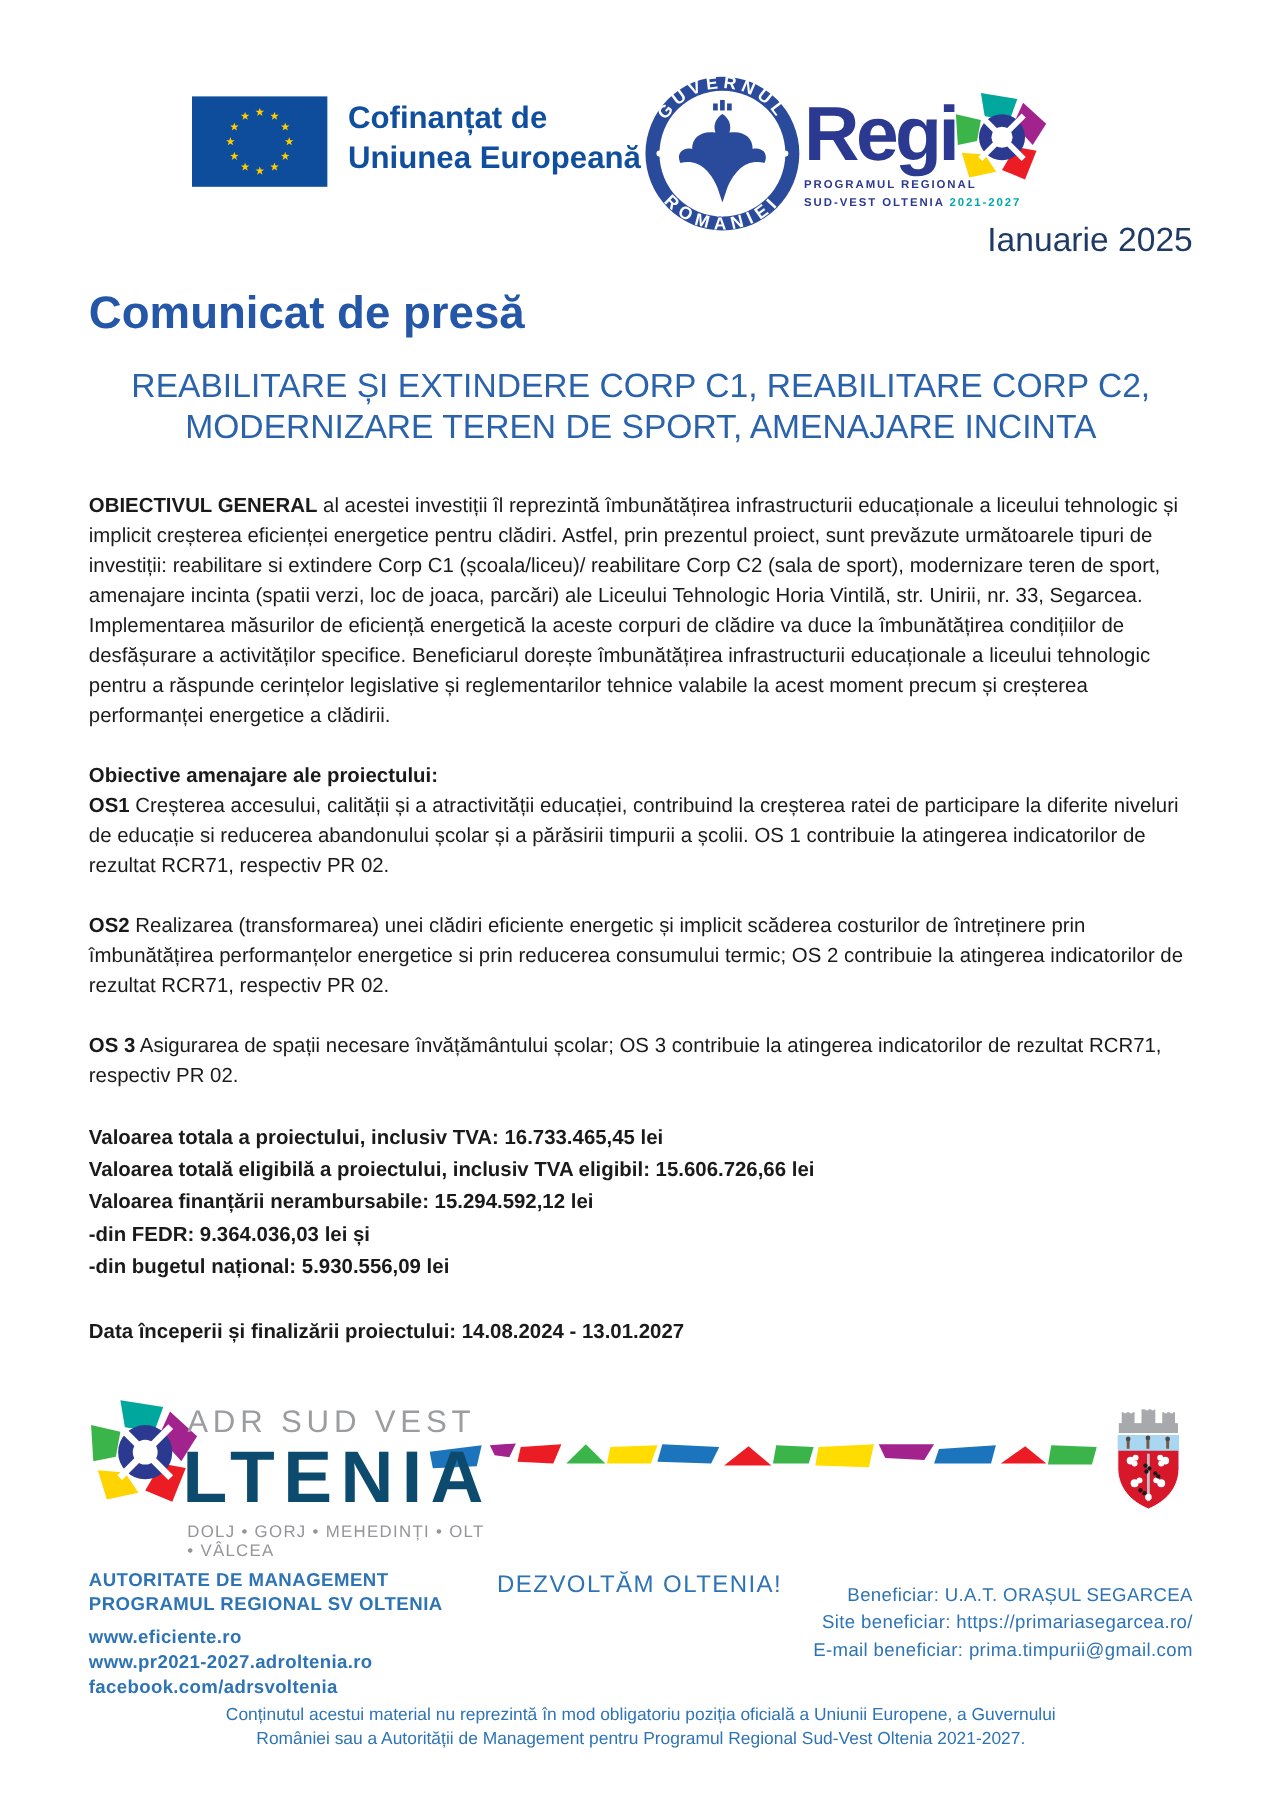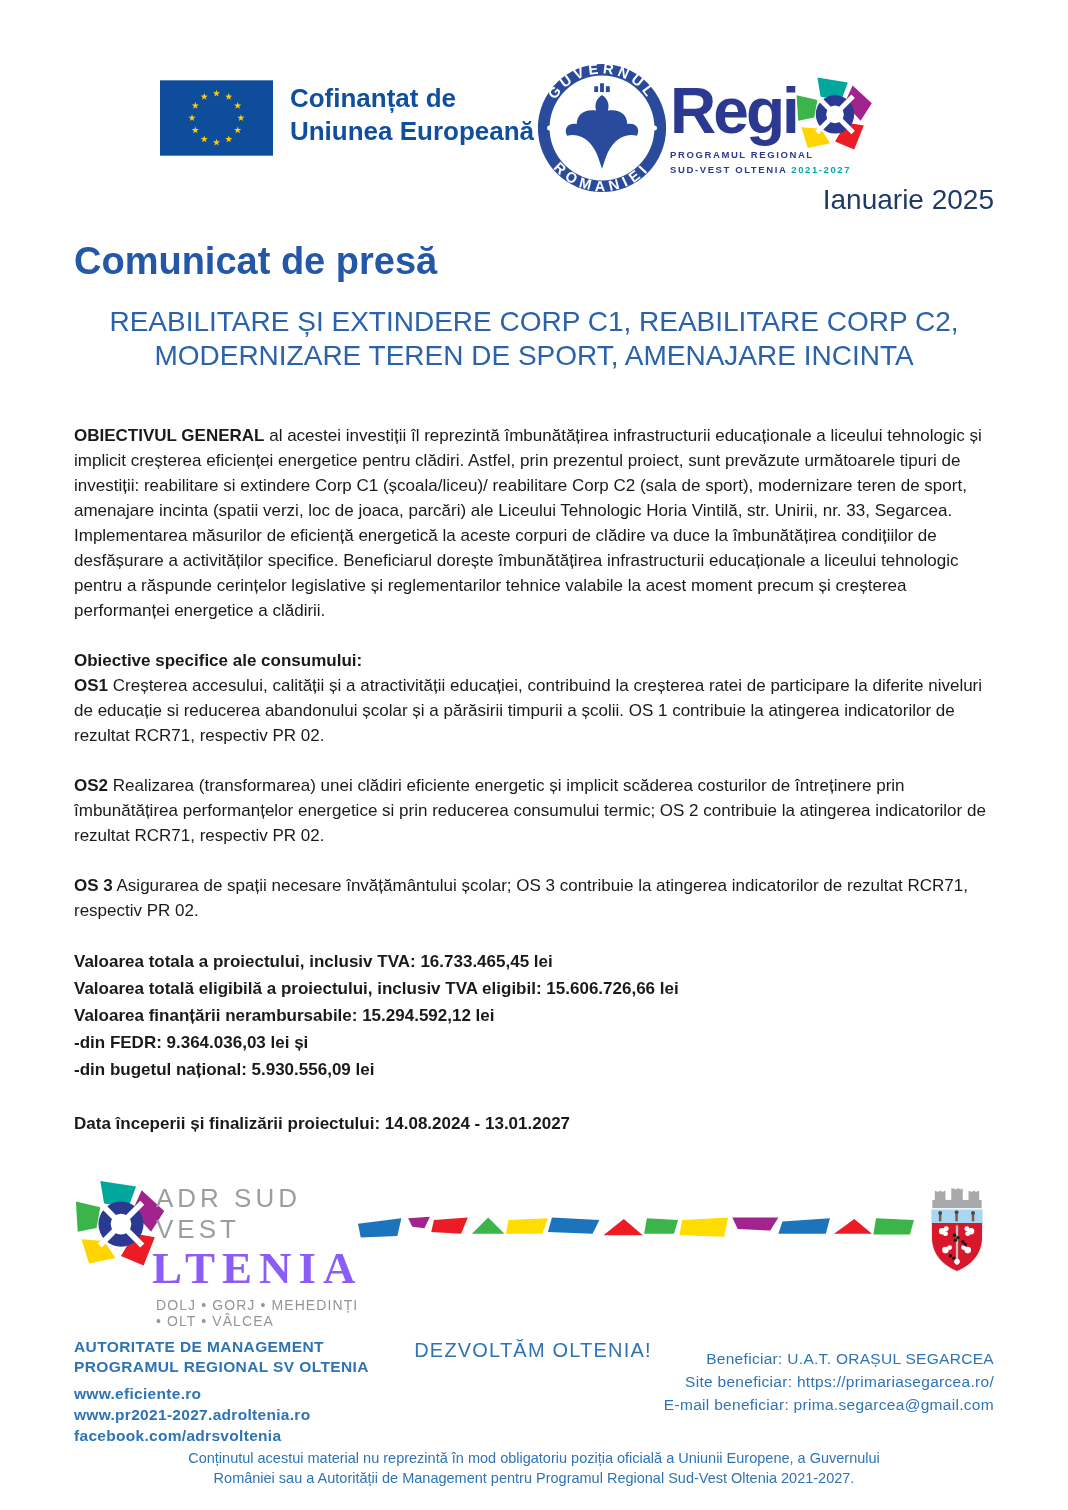--- a/index.html
+++ b/index.html
@@ -19,34 +19,34 @@
   .regio-row { display: flex; align-items: flex-start; }
   .regio-word { font-size: 64px; font-weight: 800; color: #2B3990; letter-spacing: -3px; line-height: 0.92; }
   .regio-pin { width: 80px; height: 80px; margin-left: -2px; margin-top: -6px; }
   .regio-sub { font-size: 9.5px; font-weight: bold; color: #2B3990; letter-spacing: 1.6px; margin-top: -8px; line-height: 1.55; }
   .regio-years { color: #00A7A9; }
   
   .date { text-align: right; color: #203A66; font-size: 28px; font-weight: 500; margin-top: 34px; }
   .title { text-align: left; color: #2457A8; font-size: 38px; font-weight: bold; margin-top: 24px; }
   .subtitle { text-align: center; color: #2A62AB; font-size: 28px; font-weight: 500; line-height: 1.22; margin-top: 22px; }
   
-  .body { margin-top: 50px; font-size: 17px; line-height: 25px; color: #1A1A1A; }
+  .body { margin-top: 36px; font-size: 17px; line-height: 25px; color: #1A1A1A; }
   .body p { margin: 0; }
   .gap { margin-top: 25px !important; }
   .lead { font-weight: bold; }
   .bold-line { font-weight: bold; line-height: 27px; }
   .period { margin-top: 27px; }
   .code { margin-top: 50px; }
   
   .footer-top { display: flex; align-items: flex-start; margin-top: 42px; }
   .adr-logo { display: flex; width: 282px; flex-shrink: 0; }
   .adr-pin { width: 94px; height: 94px; flex-shrink: 0; }
   .adr-text { margin-left: -26px; padding-top: 4px; position: relative; z-index: 1; }
   .adr-top { font-size: 26px; color: #9B9DA0; letter-spacing: 4px; padding-left: 14px; }
-  .adr-main { font-size: 45px; font-weight: 800; color: #8b5cf6; letter-spacing: 7px; line-height: 1.0; margin-top: 1px; padding-left: 10px; font-family: Liberation Serif, serif; }
+  .adr-main { font-size: 61px; font-weight: 800; color: #0c4a6e; letter-spacing: 7px; line-height: 1.0; margin-top: 1px; padding-left: 10px; }
   .adr-counties { font-size: 14px; font-weight: normal; color: #939598; letter-spacing: 1.1px; margin-top: 6px; padding-left: 14px; }
   .ribbon { flex: 1; margin: 34px 6px 0 2px; }
   .ribbon svg { width: 100%; height: 26px; display: block; }
   .crest { width: 74px; flex-shrink: 0; }
   .crest svg { width: 74px; height: 106px; display: block; }
   .footer-mid { display: flex; margin-top: -8px; }
   .authority { width: 330px; flex-shrink: 0; color: #2E74B5; margin-top: 16px; }
   .authority-line { font-size: 15.5px; font-weight: bold; line-height: 20px; letter-spacing: 0.4px; }
   .links { margin-top: 6px; }
   .link-line { font-size: 15.5px; font-weight: 600; line-height: 21px; letter-spacing: 0.3px; }
@@ -148,21 +148,21 @@
   <div class="date">Ianuarie 2025</div>
   <h1 class="title">Comunicat de presă</h1>
   <h2 class="subtitle">
     <span>REABILITARE ȘI EXTINDERE CORP C1, REABILITARE CORP C2,</span><br>
     <span>MODERNIZARE TEREN DE SPORT, AMENAJARE INCINTA</span>
   </h2>
 
   <div class="body">
     <p><span class="lead">OBIECTIVUL GENERAL</span><span> al acestei investiții îl reprezintă îmbunătățirea infrastructurii educaționale a liceului tehnologic și implicit creșterea eficienței energetice pentru clădiri. Astfel, prin prezentul proiect, sunt prevăzute următoarele tipuri de investiții: reabilitare si extindere Corp C1 (școala/liceu)/ reabilitare Corp C2 (sala de sport), modernizare teren de sport, amenajare incinta (spatii verzi, loc de joaca, parcări) ale Liceului Tehnologic Horia Vintilă, str. Unirii, nr. 33, Segarcea. Implementarea măsurilor de eficiență energetică la aceste corpuri de clădire va duce la îmbunătățirea condițiilor de desfășurare a activităților specifice. Beneficiarul dorește îmbunătățirea infrastructurii educaționale a liceului tehnologic pentru a răspunde cerințelor legislative și reglementarilor tehnice valabile la acest moment precum și creșterea performanței energetice a clădirii.</span></p>
 
-    <p class="lead gap">Obiective specifice ale consumului:</p>
+    <p class="lead gap">Obiective amenajare ale proiectului:</p>
     <p><span class="lead">OS1</span><span> Creșterea accesului, calității și a atractivității educației, contribuind la creșterea ratei de participare la diferite niveluri de educație si reducerea abandonului școlar și a părăsirii timpurii a școlii. OS 1 contribuie la atingerea indicatorilor de rezultat RCR71, respectiv PR 02.</span></p>
 
     <p class="gap"><span class="lead">OS2</span><span> Realizarea (transformarea) unei clădiri eficiente energetic și implicit scăderea costurilor de întreținere prin îmbunătățirea performanțelor energetice si prin reducerea consumului termic; OS 2 contribuie la atingerea indicatorilor de rezultat RCR71, respectiv PR 02.</span></p>
 
     <p class="gap"><span class="lead">OS 3</span><span> Asigurarea de spații necesare învățământului școlar; OS 3 contribuie la atingerea indicatorilor de rezultat RCR71, respectiv PR 02.</span></p>
 
     <div class="gap">
       <div class="bold-line">Valoarea totala a proiectului, inclusiv TVA: 16.733.465,45 lei</div>
       <div class="bold-line">Valoarea totală eligibilă a proiectului, inclusiv TVA eligibil: 15.606.726,66 lei</div>
       <div class="bold-line">Valoarea finanțării nerambursabile: 15.294.592,12 lei</div>
@@ -266,19 +266,19 @@
         <div class="link-line">www.pr2021-2027.adroltenia.ro</div>
         <div class="link-line">facebook.com/adrsvoltenia</div>
       </div>
     </div>
 
     <div class="slogan">DEZVOLTĂM OLTENIA!</div>
 
     <div class="beneficiary">
       <div class="beneficiary-line">Beneficiar: U.A.T. ORAȘUL SEGARCEA</div>
       <div class="beneficiary-line">Site beneficiar: https://primariasegarcea.ro/</div>
-      <div class="beneficiary-line">E-mail beneficiar: prima.segarcea@gmail.com</div>
+      <div class="beneficiary-line">E-mail beneficiar: prima.timpurii@gmail.com</div>
     </div>
   </div>
 
   <div class="disclaimer">Conținutul acestui material nu reprezintă în mod obligatoriu poziția oficială a Uniunii Europene, a Guvernului României sau a Autorității de Management pentru Programul Regional Sud-Vest Oltenia 2021-2027.</div>
 
 </div>
 
 </body></html>

